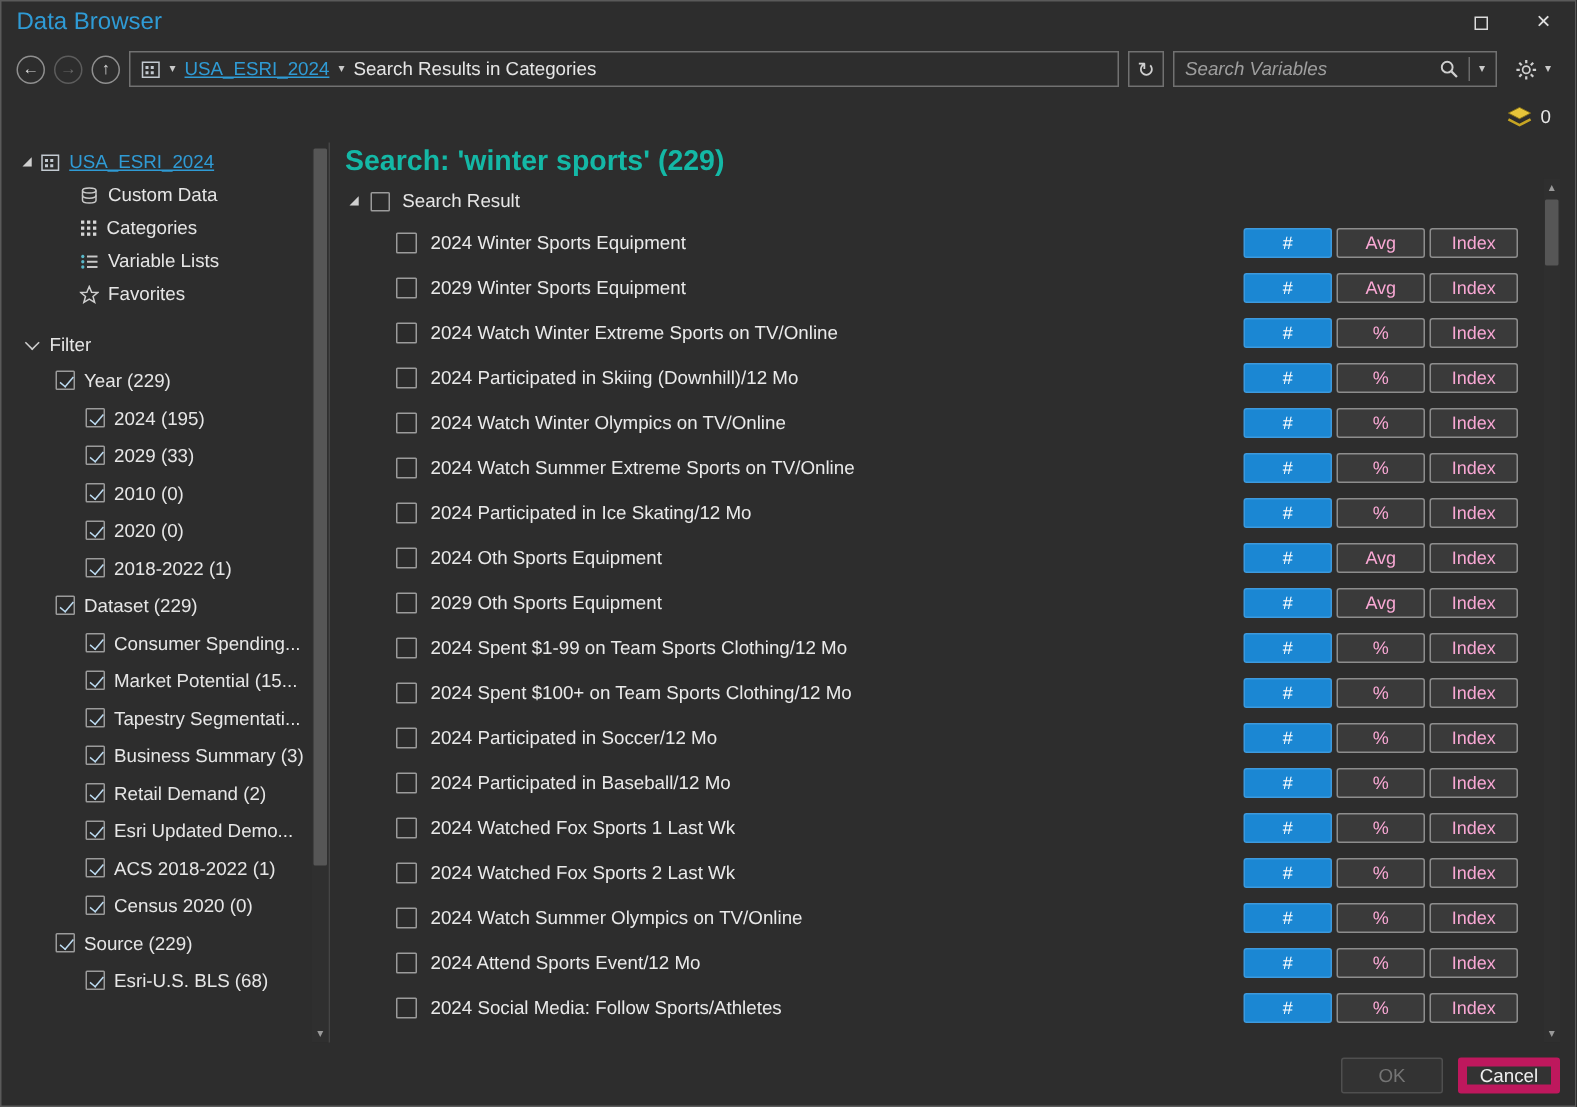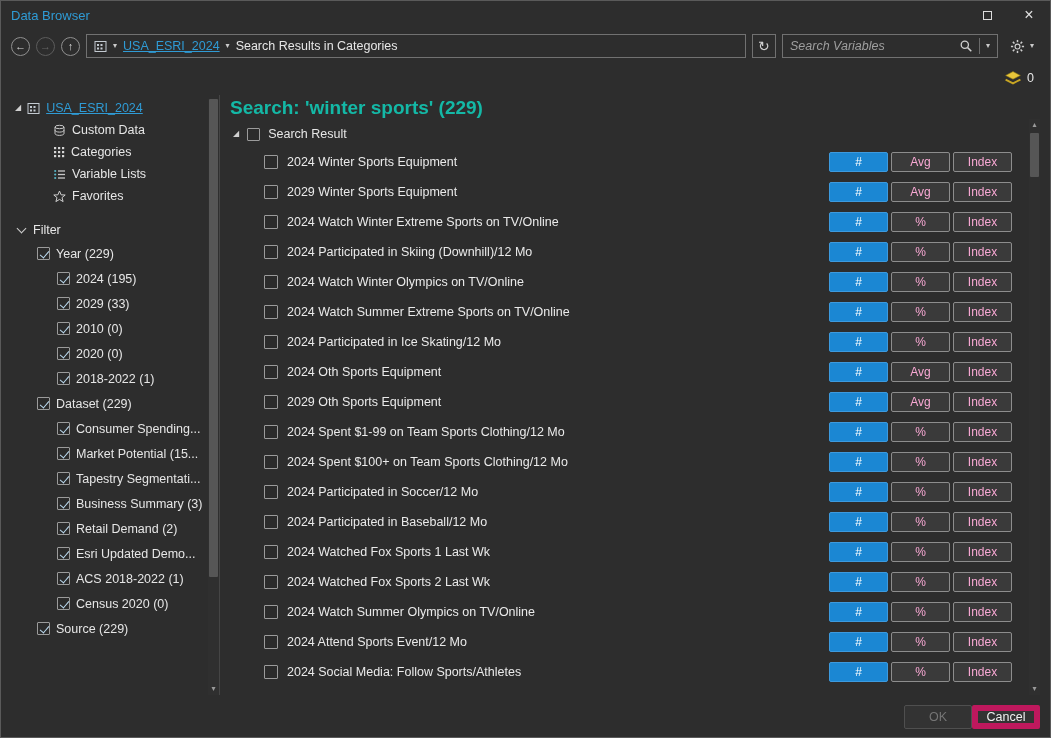--- a/index.html
+++ b/index.html
@@ -2,21 +2,21 @@
 <html><head>
 <meta charset="utf-8">
 <style>
   *{box-sizing:border-box;margin:0;padding:0;}
   html,body{background:#1e1e1e;}
   body{font-family:"Liberation Sans","DejaVu Sans",sans-serif;}
   .window{position:relative;width:1051px;height:738px;background:#2d2d2d;border:1px solid #5a5a5a;color:#e6e6e6;font-size:12.5px;overflow:hidden;}
 
   
   .titlebar{height:28px;display:flex;align-items:center;padding-left:10px;}
-  .title{color:#2f9bd5;font-size:13px;}
+  .title{color:#2f9bd5;font-size:16px;}
   .win-controls{margin-left:auto;display:flex;height:100%;}
   .win-btn{width:42px;display:flex;align-items:center;justify-content:center;color:#e0e0e0;font-size:16px;cursor:default;}
   .max-box{width:9px;height:9px;border:1px solid #dcdcdc;display:inline-block;}
 
   
   .toolbar{height:34px;display:flex;align-items:center;padding:0 10px;gap:6px;}
   .nav-btn{width:19px;height:19px;border:1px solid #8f8f8f;border-radius:50%;display:flex;align-items:center;justify-content:center;color:#d8d8d8;font-size:11px;flex:none;}
   .nav-btn.dim{border-color:#5c5c5c;color:#666;}
   .field{border:1px solid #717171;height:24px;display:flex;align-items:center;background:#2d2d2d;}
   .breadcrumb{flex:1;padding:0 7px;gap:6px;min-width:0;}
@@ -66,21 +66,21 @@
   .btn.plain{background:#3a3a3a;border:1px solid #8d8d8d;color:#f9a8d4;}
 
   
   .scrollbar{position:absolute;width:11px;background:#2f2f2f;}
   .sb-side{right:0;top:4px;bottom:0;}
   .sb-main{right:0;top:24px;bottom:0;}
   .sb-thumb{position:absolute;left:1px;right:1px;background:#565656;border-radius:1px;}
   .sb-arrow{position:absolute;left:0;right:0;height:12px;color:#9a9a9a;font-size:8px;display:flex;align-items:center;justify-content:center;line-height:1;}
 
   
-  .footer{position:absolute;right:10px;bottom:8px;display:flex;}
+  .footer{position:absolute;right:10px;bottom:8px;display:flex;gap:10px;}
   .f-btn{width:68px;height:24px;display:flex;align-items:center;justify-content:center;font-size:12.5px;border-radius:2px;cursor:default;}
   .f-ok{background:#333333;border:1px solid #4f4f4f;color:#757575;}
   .f-cancel{background:#333333;border:6px solid #be185d;color:#f0f0f0;}
 </style>
 </head>
 <body>
 
 <div class="window">
 
   <div class="titlebar">
@@ -292,20 +292,24 @@
             <span>ACS 2018-2022 (1)</span>
           </div>
           <div class="tree-row tree-child">
             <span class="checkbox checked"></span>
             <span>Census 2020 (0)</span>
           </div>
           <div class="tree-row tree-group">
             <span class="checkbox checked"></span>
             <span>Source (229)</span>
           </div>
+          <div class="tree-row tree-child">
+            <span class="checkbox checked"></span>
+            <span>Esri-U.S. BLS (68)</span>
+          </div>
           <div class="tree-row tree-child"></div>
         </div>
 
       <div class="scrollbar sb-side">
         <div class="sb-thumb" style="top:0;height:478px;"></div>
         <div class="sb-arrow" style="bottom:0;">▾</div>
       </div>
     </aside>
 
     <div class="vdivider"></div>

